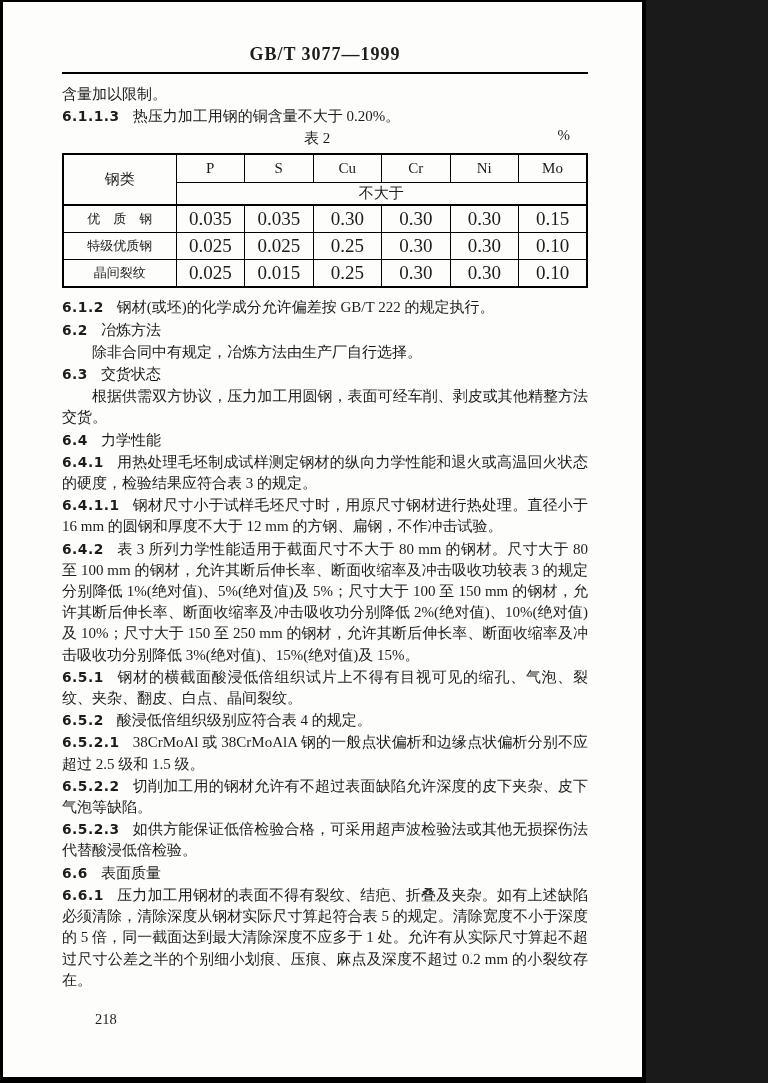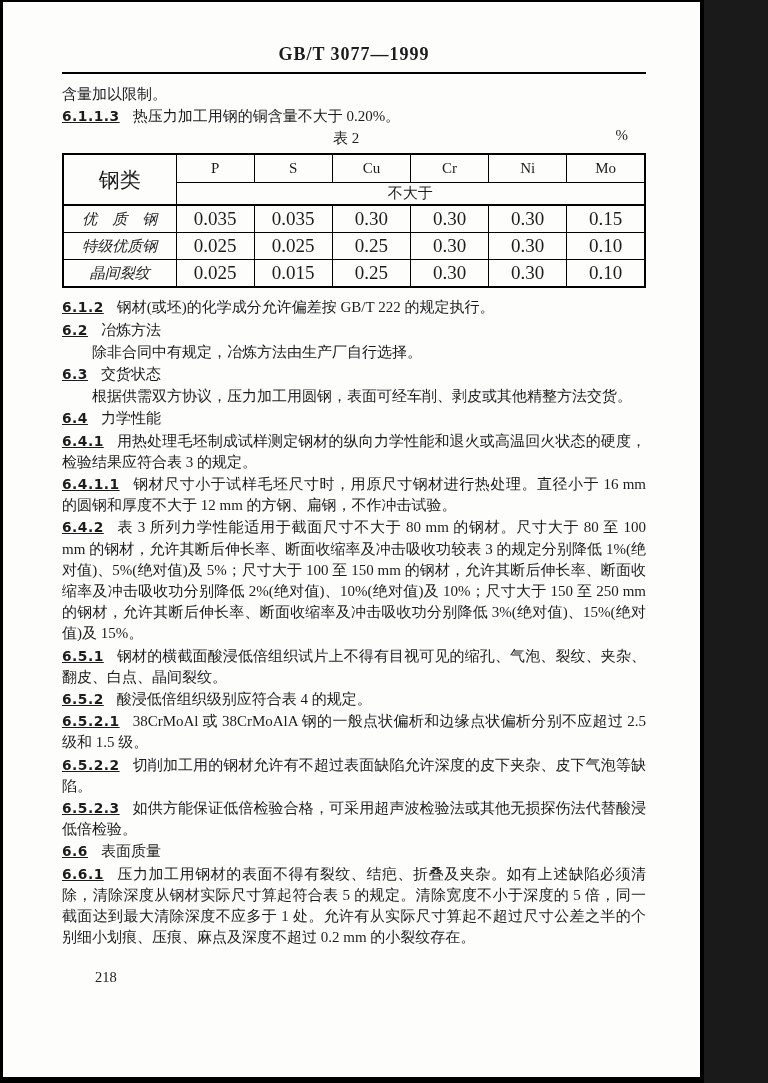--- a/index.html
+++ b/index.html
@@ -1,18 +1,18 @@
 <!DOCTYPE html>
 <html lang="zh"><head>
 <meta charset="utf-8">
 <style>
   html,body { margin:0; padding:0; background:#1a1a1a; }
   .page {
     position:relative;
-    width:704px; height:1083px;
+    width:646px; height:1083px;
     box-sizing:border-box;
     background:#fdfdfc;
     border-top:2px solid #000;
     border-left:3px solid #000;
     border-right:4px solid #000;
     border-bottom:6px solid #000;
     color:#1c1c1c;
     font-family:"Liberation Serif","DejaVu Serif",serif;
     overflow:hidden;
     padding-left:36px;
@@ -43,21 +43,20 @@
     text-justify:inter-ideograph;
   }
   p.para.indent { text-indent:2em; }
   .num {
     font-family:"DejaVu Sans","Liberation Sans",sans-serif;
     font-weight:600;
     font-size:13.8px;
     letter-spacing:0.5px;
     margin-right:13px;
     white-space:nowrap;
-    text-decoration:underline;
   }
   .caption-row {
     position:relative;
     height:22px;
     margin-top:2px;
     font-size:15px;
   }
   .caption-label {
     position:absolute; left:0; right:16px;
     text-align:center;
@@ -76,23 +75,23 @@
     border:1.6px solid #000;
     text-align:center;
     vertical-align:middle;
     padding:0;
     font-weight:normal;
   }
   table.tbl { border:2px solid #000; }
   col.c-steel { width:113px; }
   .th-elem { height:27px; font-size:15px; font-family:"Liberation Serif",serif; }
   .th-span { height:21px; font-size:15px; border-bottom:2px solid #000 !important; }
-  .th-steel { font-size:21px;margin-left:33px; }
+  .th-steel { font-size:15px;margin-left:33px; }
   td.val { height:26px; font-size:19px; font-family:"Liberation Serif",serif; }
-  td.rowlab { font-size:15px;font-style:italic; }
+  td.rowlab { font-size:13px; }
   .tbl-gap { height:8px; }
   .footer-pageno {
     margin:20px 0 0 33px;
     font-size:14.5px;
     font-family:"Liberation Serif",serif;
   }
 </style>
 </head>
 <body>
 

